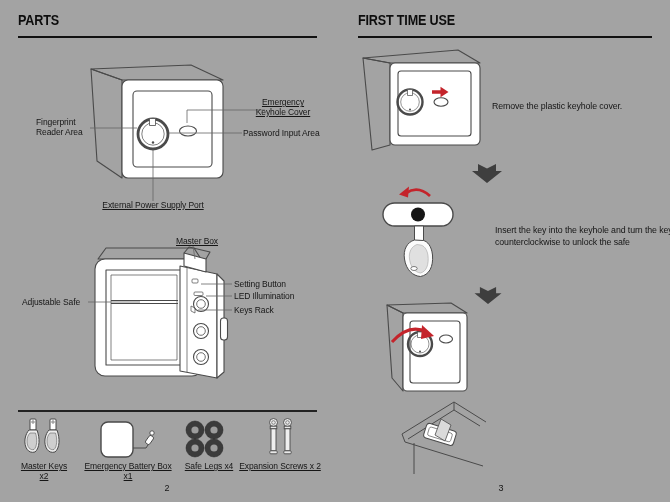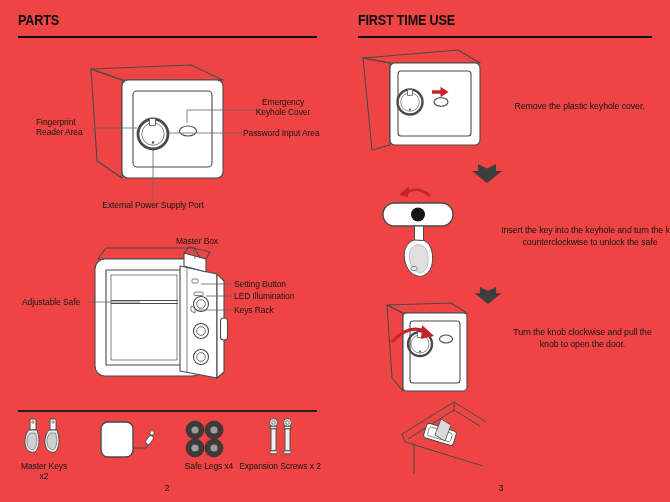--- a/index.html
+++ b/index.html
@@ -2,39 +2,38 @@
 <html style="--accent-red: #c4242b; --arrow-gray: #3e3e3e; --line-art: #4a4a4a;"><head>
 <meta charset="utf-8">
 <style>
   :root{
     --accent-red:#c4242b;
     --arrow-gray:#3e3e3e;
     --line-art:#4a4a4a;
   }
   html,body{margin:0;padding:0;background:#ffffff;}
   .canvas{
-    position:relative;width:670px;height:502px;background:#ef4444;overflow:hidden;
+    position:relative;width:670px;height:502px;background:#a3a3a3;overflow:hidden;
     font-family:"Liberation Sans",sans-serif;color:#151515;
   }
   .abs{position:absolute;}
   .title{
     font-size:14px;font-weight:bold;letter-spacing:-0.2px;color:#0d0d0d;
     transform:scaleX(0.9);transform-origin:left top;white-space:nowrap;
   }
   .rule{background:#111;height:2px;}
   .rule-thin{background:#222;height:1.5px;}
   .lbl{
     font-size:8.5px;line-height:10px;letter-spacing:-0.1px;color:#161616;
     white-space:pre-line;
   }
-  .center{text-align:center;}
+  .center{text-align:center;text-decoration:underline;}
   .step-text{
     font-size:8.8px;line-height:12px;letter-spacing:-0.1px;color:#151515;
     white-space:pre-line;
-    text-align:center;
   }
   .pageno{font-size:9px;color:#161616;}
   svg{position:absolute;overflow:visible;}
   .red-fill{fill:var(--accent-red);stroke:none;}
   .red-stroke{stroke:var(--accent-red);fill:none;}
   .gray-arrow{fill:var(--arrow-gray);stroke:none;}
 </style>
 </head>
 <body>
 
@@ -161,20 +160,21 @@
         <circle cx="4.5" cy="4.5" r="4"></circle>
           <circle cx="4.5" cy="4.5" r="1.8" fill="none" stroke-width="0.6"></circle>
         <rect x="1.2" y="8.2" width="6.6" height="2.6"></rect>
         <rect x="2" y="10.8" width="5" height="22" fill="#efefef"></rect>
         <rect x="0.8" y="32.8" width="7.4" height="3" rx="1"></rect>
       </g>
     </g>
   </svg>
 
   <div class="abs lbl center" style="left:16px;top:461px;width:56px">Master Keys x2</div>
+  <div class="abs lbl center" style="left:80px;top:461px;width:96px">Emergency Battery Box x1</div>
   <div class="abs lbl center" style="left:181px;top:461px;width:56px">Safe Legs x4</div>
   <div class="abs lbl center" style="left:238px;top:461px;width:84px">Expansion Screws x 2</div>
 
   <div class="abs pageno" style="left:160px;top:483px;width:14px;text-align:center">2</div>
 
   <div class="abs title" style="left:358px;top:12px">FIRST TIME USE</div>
   <div class="abs rule" style="left:358px;top:36px;width:294px"></div>
 
   <svg class="abs" style="left:360px;top:48px" width="122" height="110" viewBox="0 0 122 110">
     <g stroke="#4a4a4a" fill="none" stroke-width="1.1" stroke-linejoin="round">
@@ -223,22 +223,20 @@
       <rect x="32" y="19" width="50" height="62" rx="3"></rect>
       <circle cx="42" cy="42" r="12" stroke-width="2.4"></circle>
       <circle cx="42" cy="42" r="9" stroke-width="0.6"></circle>
       <rect x="39.5" y="30" width="5" height="5.5" fill="#ffffff" stroke-width="0.7"></rect>
       <circle cx="42" cy="49.5" r="1" fill="#4a4a4a" stroke="none"></circle>
       <ellipse cx="68" cy="37" rx="6.5" ry="4"></ellipse>
     </g>
     <path class="red-stroke" d="M 14,40 Q 31,21 49,30" stroke-width="3"></path>
     <polygon class="red-fill" points="56,34 44,23 43,37"></polygon>
   </svg>
-  <div class="abs step-text" style="left:495px;top:326px;width:175px">Turn the knob clockwise and pull the
-knob to open the door.</div>
 
   <svg class="abs" style="left:388px;top:396px" width="105" height="82" viewBox="0 0 105 82">
     <g stroke="#4a4a4a" fill="none" stroke-width="1" stroke-linejoin="round">
       <polyline points="14,38 66,6 98,26"></polyline>
       <polyline points="20,43 66,14 92,30"></polyline>
       <line x1="66" y1="6" x2="66" y2="14"></line>
       <line x1="14" y1="38" x2="17" y2="46"></line>
       <line x1="17" y1="46" x2="95" y2="70"></line>
       <line x1="26" y1="47" x2="26" y2="78"></line>
       <g transform="rotate(17 52 40)">

